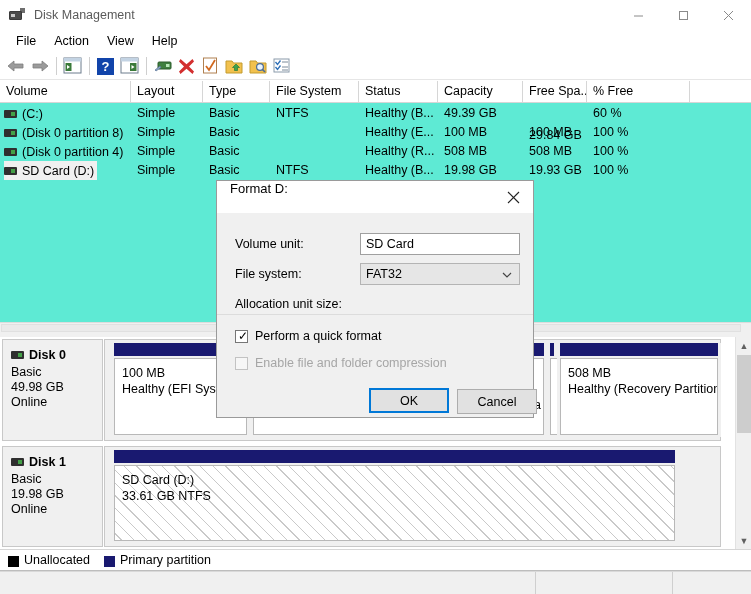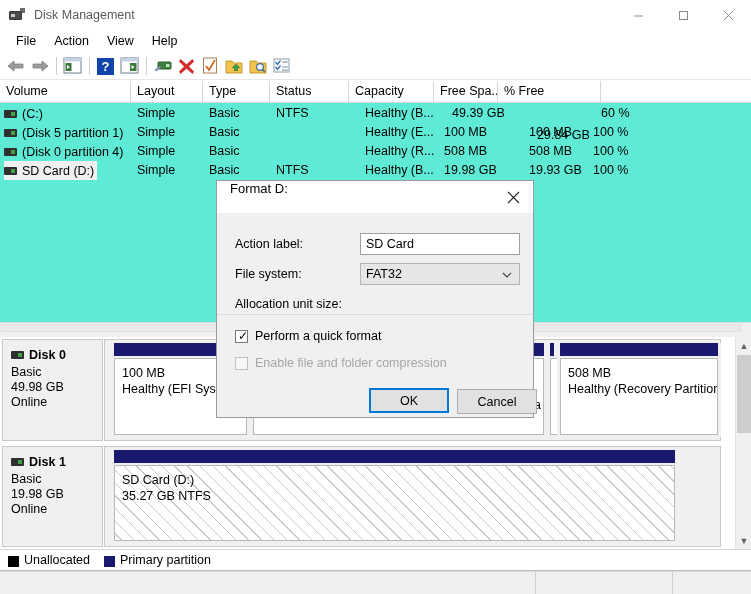--- a/index.html
+++ b/index.html
@@ -370,52 +370,53 @@
           <line x1="9" y1="12" x2="15" y2="12" stroke="#7a8a9a"></line>
         </svg>
     </div>
   </div>
 
   <div class="listarea">
     <div class="hdrrow" id="list-header">
         <div class="hcell" style="width: 131px;">Volume</div>
         <div class="hcell" style="width: 72px;">Layout</div>
         <div class="hcell" style="width: 67px;">Type</div>
+        <div class="hcell" style="width: 89px;">File System</div>
         <div class="hcell" style="width: 79px;">Status</div>
         <div class="hcell" style="width: 85px;">Capacity</div>
         <div class="hcell" style="width: 64px;">Free Spa...</div>
         <div class="hcell" style="width: 103px;">% Free</div>
       </div>
     <div id="list-rows">
         <div class="vrow" style="top: 23px;">
           <div class="vcell volname" style="width: 131px;">
             <span class="vol-cell-inner">
               <span class="diskicon">
                 <span class="db"></span>
                 <span class="dg"></span>
               </span>
               <span>(C:)</span>
             </span>
           </div>
           <div class="vcell" style="width: 72px;">Simple</div>
           <div class="vcell" style="width: 67px;">Basic</div>
           <div class="vcell" style="width: 89px;">NTFS</div>
           <div class="vcell" style="width: 79px;">Healthy (B...</div>
-          <div class="vcell" style="width: 85px; margin-left: 8px;">49.39 GB</div>
+          <div class="vcell" style="width: 85px;">49.39 GB</div>
           <div class="vcell" style="width: 64px; margin-top: 44px;">29.84 GB</div>
           <div class="vcell" style="width: 103px;">60 %</div>
         </div>
         <div class="vrow" style="top: 42px;">
           <div class="vcell volname" style="width: 131px;">
             <span class="vol-cell-inner">
               <span class="diskicon">
                 <span class="db"></span>
                 <span class="dg"></span>
               </span>
-              <span>(Disk 5 partition 1)</span>
+              <span>(Disk 0 partition 8)</span>
             </span>
           </div>
           <div class="vcell" style="width: 72px;">Simple</div>
           <div class="vcell" style="width: 67px;">Basic</div>
           <div class="vcell" style="width: 89px;"></div>
           <div class="vcell" style="width: 79px;">Healthy (E...</div>
           <div class="vcell" style="width: 85px;">100 MB</div>
           <div class="vcell" style="width: 64px;">100 MB</div>
           <div class="vcell" style="width: 103px;">100 %</div>
         </div>
@@ -519,21 +520,21 @@
           </div>
           <div class="disk-line">Basic</div>
           <div class="disk-line">19.98 GB</div>
           <div class="disk-line">Online</div>
         </div>
         <div class="parts">
           <div class="part" style="left: 6px; width: 567px;">
             <div class="capbar"></div>
             <div class="pbody hatched">
               <div class="pline">SD Card  (D:)</div>
-              <div class="pline">35.27 GB NTFS</div>
+              <div class="pline">33.61 GB NTFS</div>
             </div>
           </div>
         </div>
       </div>
     </div>
 
   <div class="vscroll">
     <div class="vsarrow" style="top:0">▲</div>
     <div class="vsthumb"></div>
     <div class="vsarrow" style="bottom:0">▼</div>
@@ -562,21 +563,21 @@
       <div class="dlg-close">
         <svg width="13" height="13" viewBox="0 0 13 13">
             <line x1="1" y1="1" x2="12" y2="12" stroke="#222" stroke-width="1.1"></line>
             <line x1="12" y1="1" x2="1" y2="12" stroke="#222" stroke-width="1.1"></line>
           </svg>
       </div>
     </div>
     <div class="dlg-body">
 
       <div class="frow" style="top:20px">
-        <div class="flabel">Action label:</div>
+        <div class="flabel">Volume unit:</div>
         <div class="finput">SD Card</div>
       </div>
 
       <div class="frow" style="top:50px">
         <div class="flabel">File system:</div>
         <div class="fselect">
           <span>FAT32</span>
           <span class="chev">
             <svg width="10" height="7" viewBox="0 0 10 7">
                 <path d="M1,1 L5,5 L9,1" fill="none" stroke="#444" stroke-width="1.2"></path>

